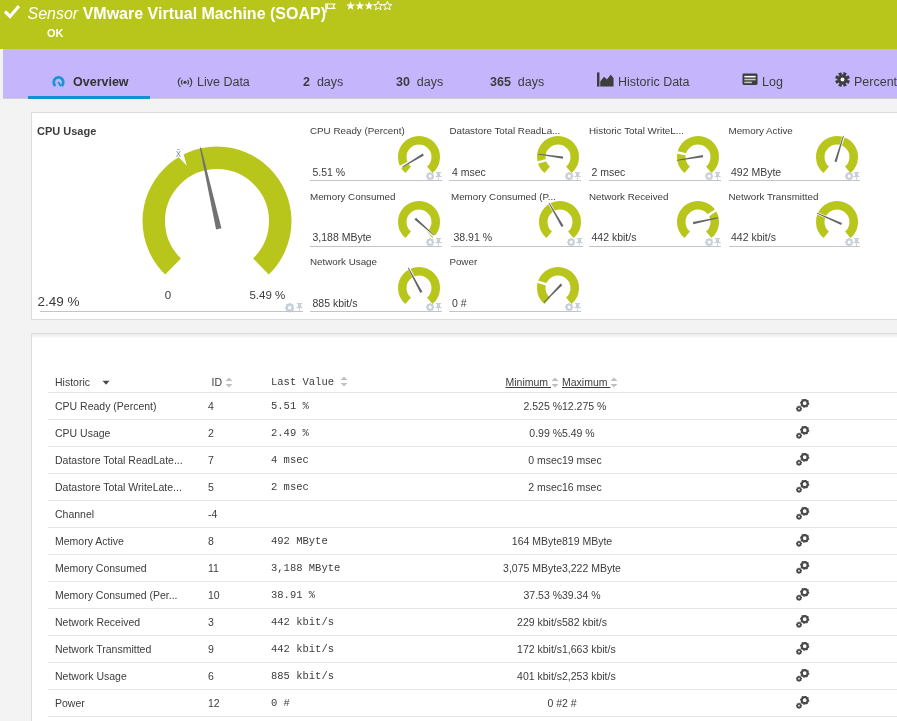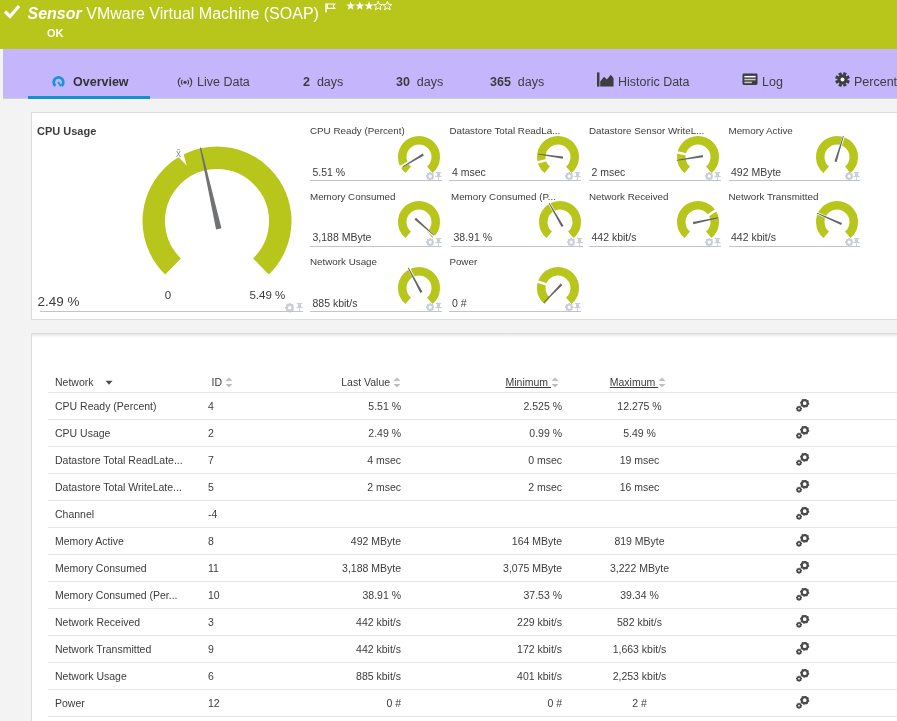--- a/index.html
+++ b/index.html
@@ -1,18 +1,18 @@
 <!DOCTYPE html>
 <html><head><meta charset="utf-8"><style>
 * { margin:0; padding:0; box-sizing:border-box; }
 body { width:897px; height:721px; overflow:hidden; font-family:"Liberation Sans",sans-serif; background:#f3f3f3; }
 .topbar { position:absolute; left:0; top:0; width:897px; height:48.5px; background:#b8c51a; }
 .tb-title { position:absolute; left:27.5px; top:4.5px; font-size:16px; color:#fff; white-space:nowrap; }
-.tb-title .sen { font-style:italic; font-weight:bold; }
-.tb-title b { font-weight:normal; }
+.tb-title .sen { font-style:italic; font-weight:normal; }
+.tb-title b { font-weight:bold; }
 .ok { position:absolute; left:47px; top:27.2px; font-size:11px; font-weight:bold; color:#fff; }
 .tabs { position:absolute; left:3px; top:48.5px; width:897px; height:50.5px; background:#c4b5fd; border-bottom:1px solid #cfcfcf;text-align:right; }
 .tab { position:absolute; top:0; height:50px; font-size:12.5px; color:#3d3d3d; }
 .tab span.txt { position:absolute; top:26px; white-space:nowrap; }
 .tab svg { position:absolute; }
 .underline { position:absolute; left:25px; top:47.3px; width:122px; height:3.2px; background:#1092cd; }
 .card1 { position:absolute; left:31px; top:112px; width:866px; height:208px; background:#fff; border:1px solid #ddd; border-right:none; }
 .bigtitle { position:absolute; left:5px; top:11.9px; font-size:11px; font-weight:bold; color:#3c3c3c; }
 .blbl { position:absolute; font-size:11.5px; color:#3c3c3c; }
 .bval { position:absolute; left:5.5px; top:180.6px; font-size:13.5px; color:#3c3c3c; }
@@ -20,23 +20,23 @@
 .tile { position:absolute; }
 .ttitle { position:absolute; left:0px; top:9.7px; font-size:9.8px; color:#3c3c3c; white-space:nowrap; }
 .tvalue { position:absolute; left:2.5px; top:50.2px; font-size:10.5px; color:#3c3c3c; }
 .tile { border-bottom:1px solid #c4c4c4; }
 .card2 { position:absolute; left:31px; top:333px; width:866px; height:400px; background:#fff; border:1px solid #ddd; border-right:none; }
 table.ch { position:absolute; left:16px; top:31px; width:860px; table-layout:fixed; border-collapse:collapse; font-size:10.5px; color:#3c3c3c; }
 table.ch td, table.ch th { height:27px; padding:0; font-weight:normal; border-bottom:1px solid #e6e6e6; vertical-align:middle; }
 table.ch th { padding-top:8px; } th.c4 span.hp, th.c5 span.hp { padding-right:3px;text-decoration:underline; }
 table.ch th.c1, table.ch td.c1 { width:160px; text-align:left; padding-left:7px; }
 th.c2, td.c2 { width:63px; text-align:left; }
-th.c3, td.c3 { width:130px; text-align:right; }
+th.c3, td.c3 { width:130px; text-align:left;font-family:Liberation Mono, monospace; }
 th.c4, td.c4 { width:161px; text-align:right; }
-th.c5, td.c5 { width:155px; text-align:center; }
+th.c5, td.c5 { width:155px; text-align:left; }
 table.ch th.c6, table.ch td.c6 { width:191px; text-align:left; padding-left:79px; }
 td.c6 svg { vertical-align:middle; }
 </style></head>
 <body>
 <div class="topbar">
   <svg style="position:absolute;left:3px;top:4px" width="18" height="16" viewBox="0 0 18 16">
       <polyline points="2,7.5 7,12.5 16,2" fill="none" stroke="#fff" stroke-width="3.2"></polyline>
     </svg>
   <div class="tb-title"><span class="sen">Sensor</span> <b>VMware Virtual Machine (SOAP)</b></div>
   <svg style="position:absolute;left:325px;top:3px" width="11" height="10" viewBox="0 0 11 10">
@@ -187,21 +187,21 @@
         <circle cx="4.2" cy="4.2" r="2.52" fill="none" stroke="#c8cfd7" stroke-width="1.85"></circle>
       </svg>
       <svg style="position:absolute;left:124.5px;top:56.5px" width="7" height="9" viewBox="0 0 7 10.5" preserveAspectRatio="none">
         <rect x="0.8" y="0" width="5.4" height="1.3" fill="#c8cfd7"></rect>
         <rect x="1.9" y="1.3" width="3.2" height="3.4" fill="#c8cfd7"></rect>
         <rect x="0.4" y="4.7" width="6.2" height="1.3" fill="#c8cfd7"></rect>
         <rect x="3.05" y="6" width="0.9" height="3.3" fill="#c8cfd7"></rect>
       </svg>
     </div>
 <div class="tile" style="left:557px;top:2.5px;width:131.5px;height:65.5px">
-      <div class="ttitle">Datastore Sensor WriteL...</div>
+      <div class="ttitle">Historic Total WriteL...</div>
       <svg style="position:absolute;left:78.5px;top:11px" width="60" height="60">
         <path d="M19.23,42.83 A16.75,16.75 0 1 1 40.77,42.83" stroke="#b8c51a" stroke-width="8.5" fill="none"></path>
         <line x1="19.46" y1="27.66" x2="7.35" y2="24.98" stroke="#fff" stroke-width="2.4"></line>
         <polygon points="34.76,28.08 8.70,32.97 8.83,33.76 35.12,30.35" fill="#636567"></polygon>
       </svg>
       <div class="tvalue">2 msec</div>
       <svg style="position:absolute;left:116.0px;top:56.5px" width="8.4" height="8.4" viewBox="0 0 8.4 8.4">
         <line x1="4.20" y1="1.68" x2="4.20" y2="0.00" stroke="#c8cfd7" stroke-width="1.68"></line>
         <line x1="5.98" y1="2.42" x2="7.17" y2="1.23" stroke="#c8cfd7" stroke-width="1.68"></line>
         <line x1="6.72" y1="4.20" x2="8.40" y2="4.20" stroke="#c8cfd7" stroke-width="1.68"></line>
@@ -400,21 +400,21 @@
         <rect x="0.4" y="4.7" width="6.2" height="1.3" fill="#c8cfd7"></rect>
         <rect x="3.05" y="6" width="0.9" height="3.3" fill="#c8cfd7"></rect>
       </svg>
     </div>
 </div>
 <div class="card2">
   <div style="position:absolute;left:0;top:0;width:100%;height:4px;background:linear-gradient(#e8e8e8,#ffffff)"></div>
   <table class="ch">
     <tbody>
         <tr>
-          <th class="c1"><span>Network</span>&nbsp;&nbsp;&nbsp;&nbsp;<svg width="8" height="6" viewBox="0 0 8 6" style="vertical-align:0px">
+          <th class="c1"><span>Historic</span>&nbsp;&nbsp;&nbsp;&nbsp;<svg width="8" height="6" viewBox="0 0 8 6" style="vertical-align:0px">
               <polygon points="0.5,0.8 7.5,0.8 4,4.8" fill="#4a4a4a"></polygon>
             </svg></th>
         <th class="c2"><span style="margin-left:3.5px">ID</span> <svg width="8" height="11" viewBox="0 0 8 11" style="vertical-align:-2px">
               <polygon points="4,0.5 7.5,4 0.5,4" fill="#c0c0c0"></polygon>
               <polygon points="4,10.5 7.5,7 0.5,7" fill="#c0c0c0"></polygon>
             </svg></th>
         <th class="c3">Last Value <svg width="8" height="11" viewBox="0 0 8 11" style="vertical-align:-2px">
               <polygon points="4,0.5 7.5,4 0.5,4" fill="#c0c0c0"></polygon>
               <polygon points="4,10.5 7.5,7 0.5,7" fill="#c0c0c0"></polygon>
             </svg></th>

